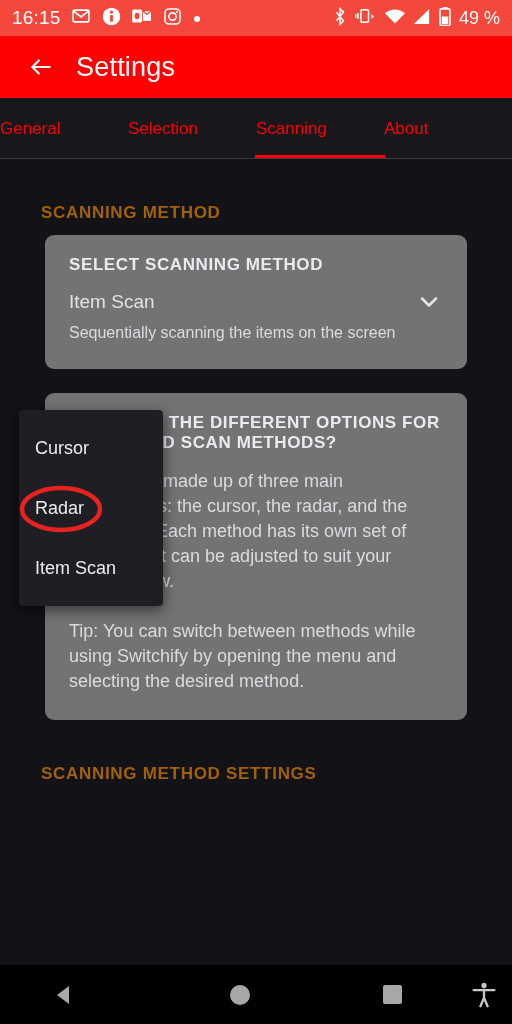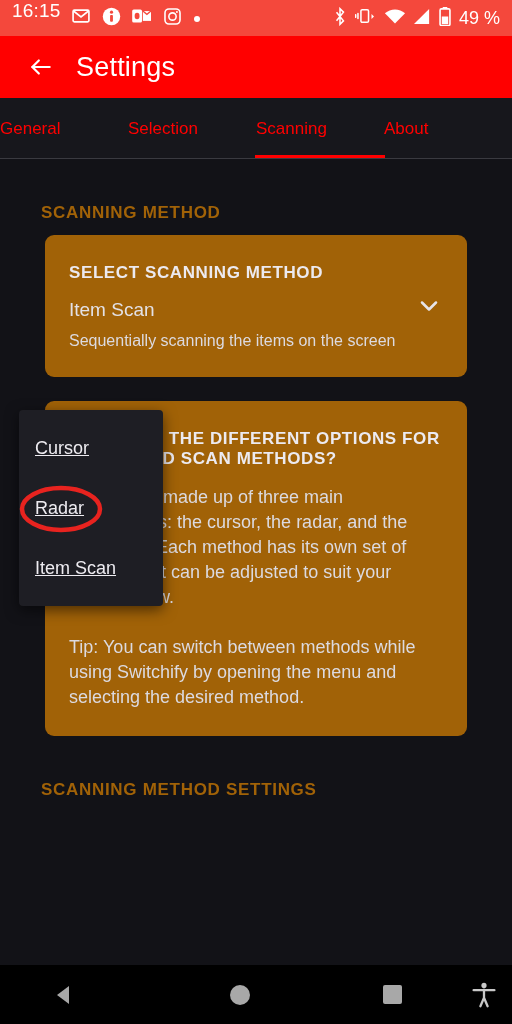--- a/index.html
+++ b/index.html
@@ -14,21 +14,21 @@
     width: 512px; height: 1024px;
     background: #121217;
     overflow: hidden;
   }
 
   
   #status-bar {
     position: absolute; top: 0; left: 0;
     width: 512px; height: 36px;
     background: #f4483c;
-    display: flex; 
+    display: flex; align-items: center;
     padding: 0 12px;
     color: #ffffff;
   }
   #status-clock {
     font-size: 19px; font-weight: 400; letter-spacing: .2px;
     margin-right: 10px;
   }
   .status-left-icons { display: flex; align-items: center; gap: 11px; }
   .status-right { margin-left: auto; display: flex; align-items: center; gap: 7px; }
   .sicon { display: block; }
@@ -81,23 +81,23 @@
     background: #121217;
     overflow: hidden;
   }
   .section-header {
     color: #a16207; font-size: 17px; font-weight: bold;
     letter-spacing: .7px;
     margin: 44px 0 12px 41px;
   }
   .card {
     margin: 0 45px 0 45px;
-    background: #a16207;
+    background: #737373;
     border-radius: 9px;
-    padding: 28px 24px 26px 24px;
+    padding: 20px 24px 26px 24px;
     position: relative;
   }
   .card-title {
     color: #eceaf0; font-size: 17px; font-weight: bold;
     letter-spacing: .6px; margin-bottom: 16px;
   }
   .card-value {
     color: #e3e1e6; font-size: 19px; margin-bottom: 10px;
   }
   .card-desc {
@@ -121,21 +121,20 @@
     border-radius: 4px;
     box-shadow: 0 4px 14px rgba(0,0,0,.55);
     z-index: 40;
     padding-top: 8px;
   }
   .menu-item {
     height: 60px; display: flex; align-items: center;
     padding-left: 16px;
     color: #eeecf1; font-size: 18px;
     cursor: pointer;
-    text-decoration: underline;
   }
 
   
   #annotation-ellipse {
     position: absolute;
     left: 18px; top: 484px;
     width: 86px; height: 50px;
     z-index: 60;
     pointer-events: none;
   }

